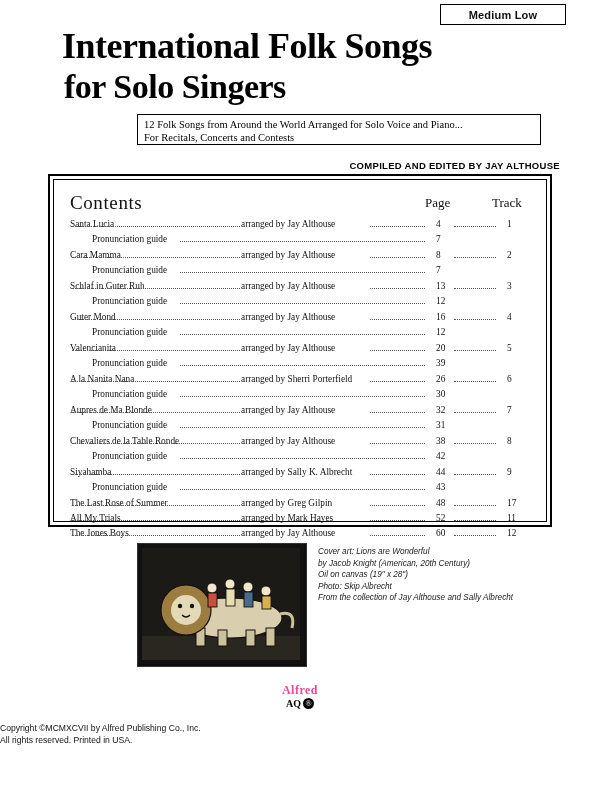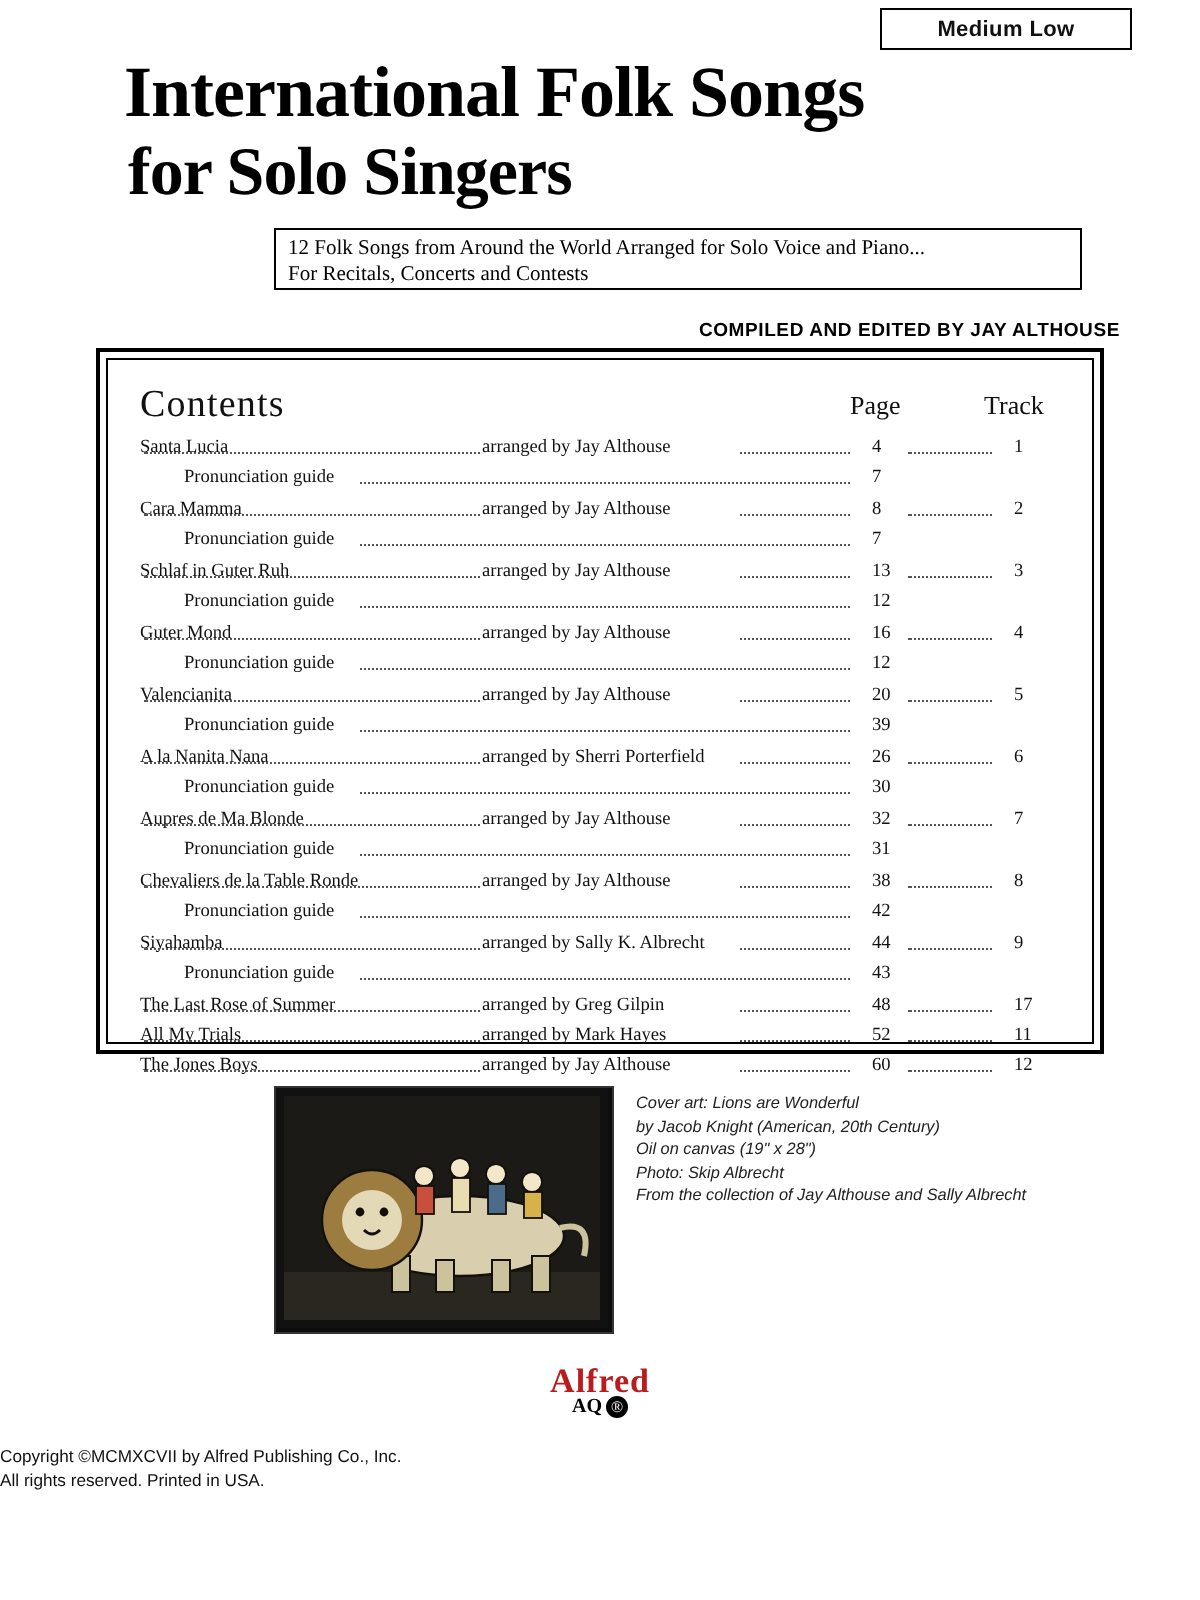--- a/index.html
+++ b/index.html
@@ -210,23 +210,23 @@
     width: 600px;
     text-align: center;
   }
   .logo-inner {
     display: inline-block;
     text-align: center;
   }
   .logo-word {
     font-family: "Liberation Serif", serif;
     font-weight: bold;
-    font-size: 17px;
+    font-size: 12px;
     letter-spacing: 0.5px;
-    color: #b91c1c;
+    color: #ec4899;
     line-height: 13px;
   }
   .logo-sub {
     margin-top: 1px;
     display: flex;
     align-items: center;
     justify-content: center;
     gap: 2px;
   }
   .logo-sub-text {

